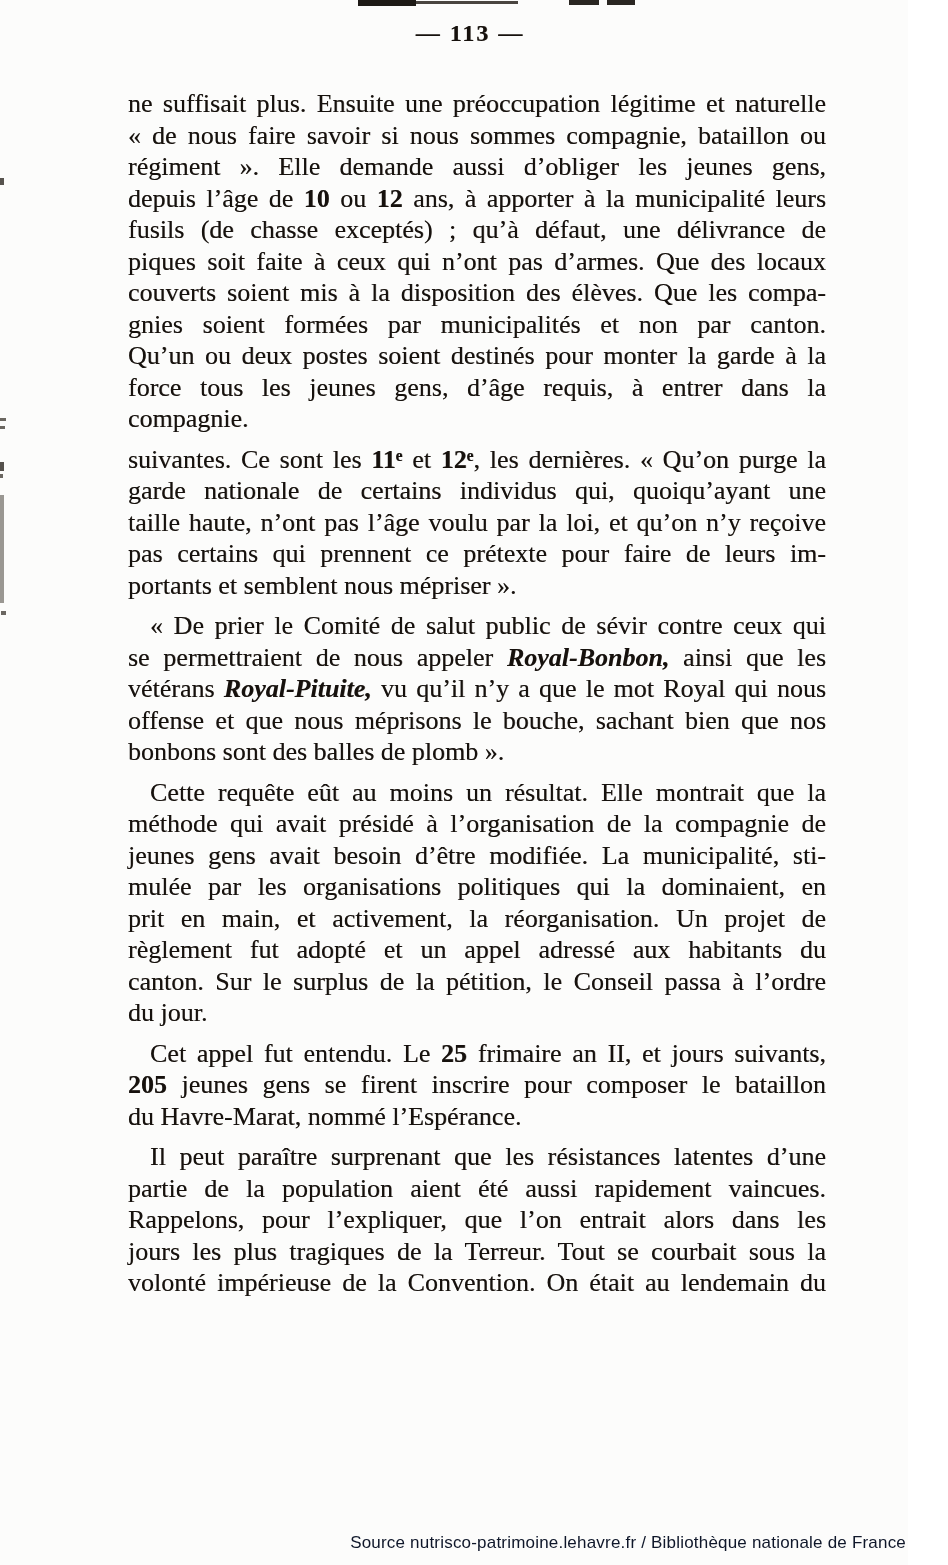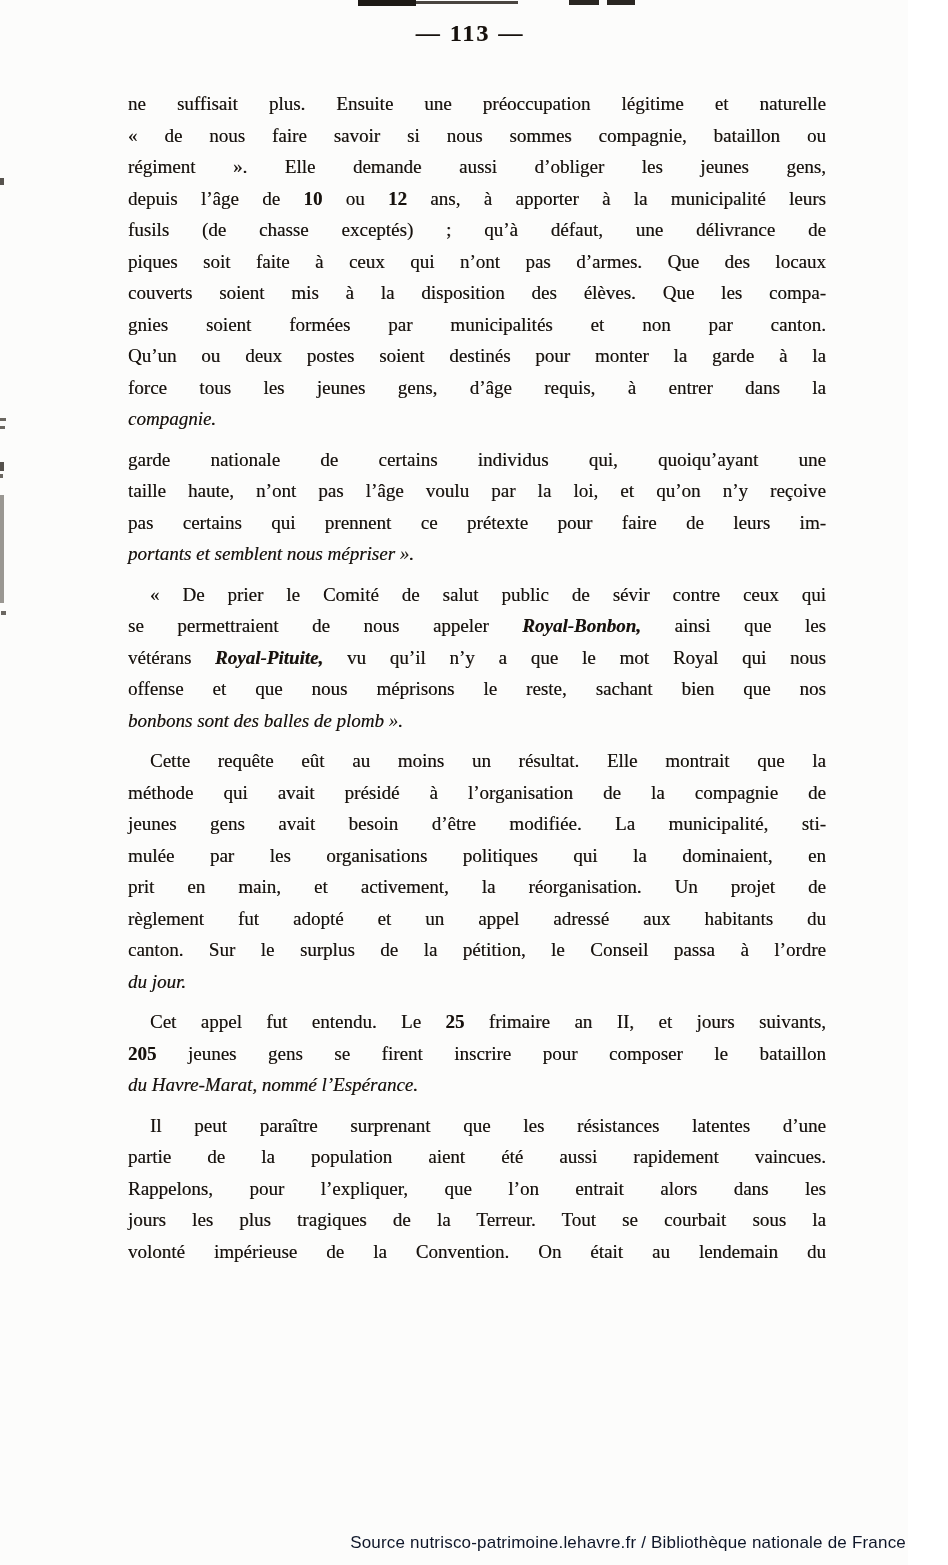--- a/index.html
+++ b/index.html
@@ -23,34 +23,33 @@
     font-size: 24px;
     font-weight: bold;
     letter-spacing: 2px;
     text-shadow: 0.4px 0.4px 0.6px rgba(25,18,10,0.55);
   }
   .text-block {
     position: absolute;
     left: 128px;
     top: 88px;
     width: 698px;
-    font-size: 19px;
+    font-size: 26px;
     line-height: 31.5px;
     text-shadow: 0.35px 0.35px 0.55px rgba(25,18,10,0.5);
   }
   .paragraph + .paragraph { margin-top: 9px; }
   .line {
     text-align: justify;
     text-align-last: justify;
     -moz-text-align-last: justify;
   }
   .line.last {
     text-align: left;
     text-align-last: left;
-    font-style: italic;
     -moz-text-align-last: left;
   }
   .line.indent { text-indent: 22px; }
   .b { font-weight: bold; }
   .i { font-style: italic; }
   .page-footer {
     position: absolute;
     top: 1533px;
     right: 2px;
     font-family: "Liberation Sans", sans-serif;
@@ -94,30 +93,31 @@
         <div class="line"><span>depuis l’âge de </span><span class="b">10</span><span> ou </span><span class="b">12</span><span> ans, à apporter à la municipalité leurs</span></div>
         <div class="line"><span>fusils (de chasse exceptés) ; qu’à défaut, une délivrance de</span></div>
         <div class="line"><span>piques soit faite à ceux qui n’ont pas d’armes. Que des locaux</span></div>
         <div class="line"><span>couverts soient mis à la disposition des élèves. Que les compa-</span></div>
         <div class="line"><span>gnies soient formées par municipalités et non par canton.</span></div>
         <div class="line"><span>Qu’un ou deux postes soient destinés pour monter la garde à la</span></div>
         <div class="line"><span>force tous les jeunes gens, d’âge requis, à entrer dans la</span></div>
         <div class="line last"><span>compagnie.</span></div>
       </div>
       <div class="paragraph">
+        <div class="line"><span>suivantes. Ce sont les </span><span class="b">11ᵉ</span><span> et </span><span class="b">12ᵉ</span><span>, les dernières. « Qu’on purge la</span></div>
         <div class="line"><span>garde nationale de certains individus qui, quoiqu’ayant une</span></div>
         <div class="line"><span>taille haute, n’ont pas l’âge voulu par la loi, et qu’on n’y reçoive</span></div>
         <div class="line"><span>pas certains qui prennent ce prétexte pour faire de leurs im-</span></div>
         <div class="line last"><span>portants et semblent nous mépriser ».</span></div>
       </div>
       <div class="paragraph">
         <div class="line indent"><span>« De prier le Comité de salut public de sévir contre ceux qui</span></div>
         <div class="line"><span>se permettraient de nous appeler </span><span class="b i">Royal-Bonbon,</span><span> ainsi que les</span></div>
         <div class="line"><span>vétérans </span><span class="b i">Royal-Pituite,</span><span> vu qu’il n’y a que le mot Royal qui nous</span></div>
-        <div class="line"><span>offense et que nous méprisons le reste, sachant bien que nos</span></div>
+        <div class="line"><span>offense et que nous méprisons le bouche, sachant bien que nos</span></div>
         <div class="line last"><span>bonbons sont des balles de plomb ».</span></div>
       </div>
       <div class="paragraph">
         <div class="line indent"><span>Cette requête eût au moins un résultat. Elle montrait que la</span></div>
         <div class="line"><span>méthode qui avait présidé à l’organisation de la compagnie de</span></div>
         <div class="line"><span>jeunes gens avait besoin d’être modifiée. La municipalité, sti-</span></div>
         <div class="line"><span>mulée par les organisations politiques qui la dominaient, en</span></div>
         <div class="line"><span>prit en main, et activement, la réorganisation. Un projet de</span></div>
         <div class="line"><span>règlement fut adopté et un appel adressé aux habitants du</span></div>
         <div class="line"><span>canton. Sur le surplus de la pétition, le Conseil passa à l’ordre</span></div>

